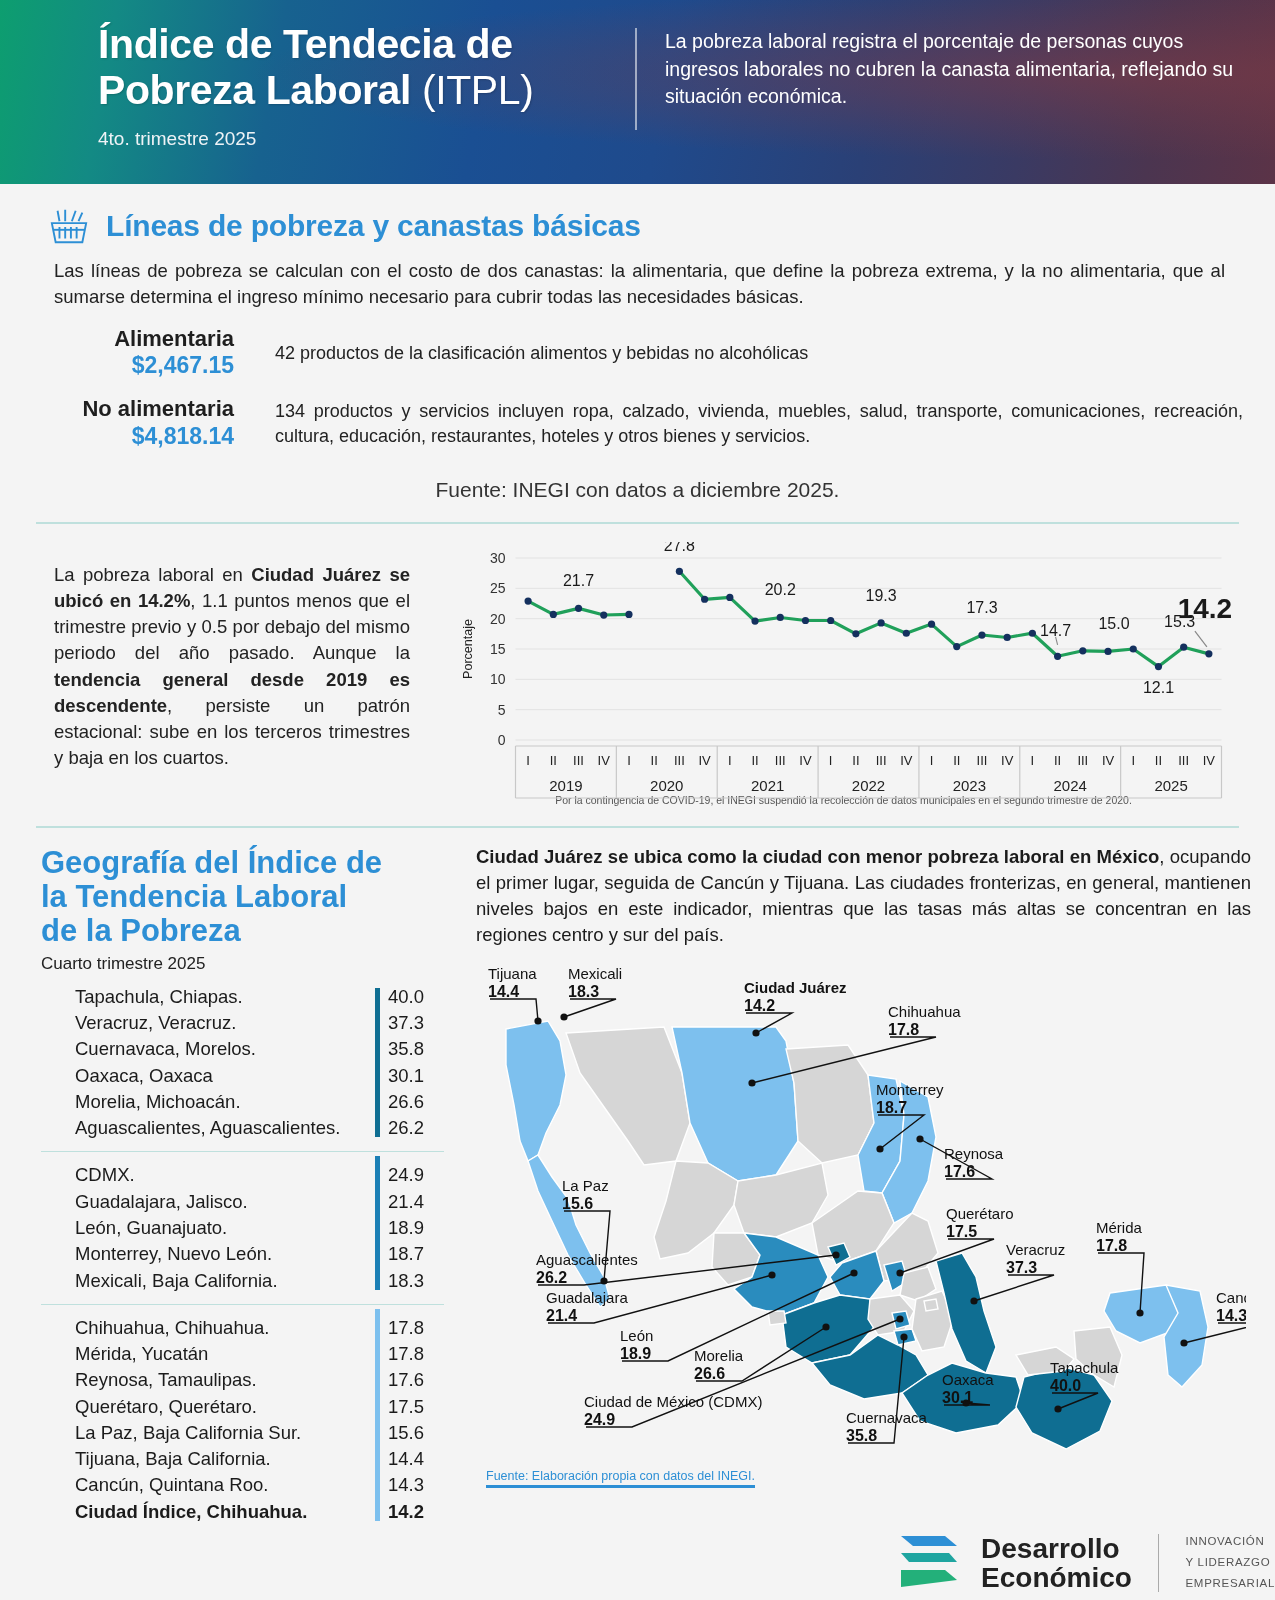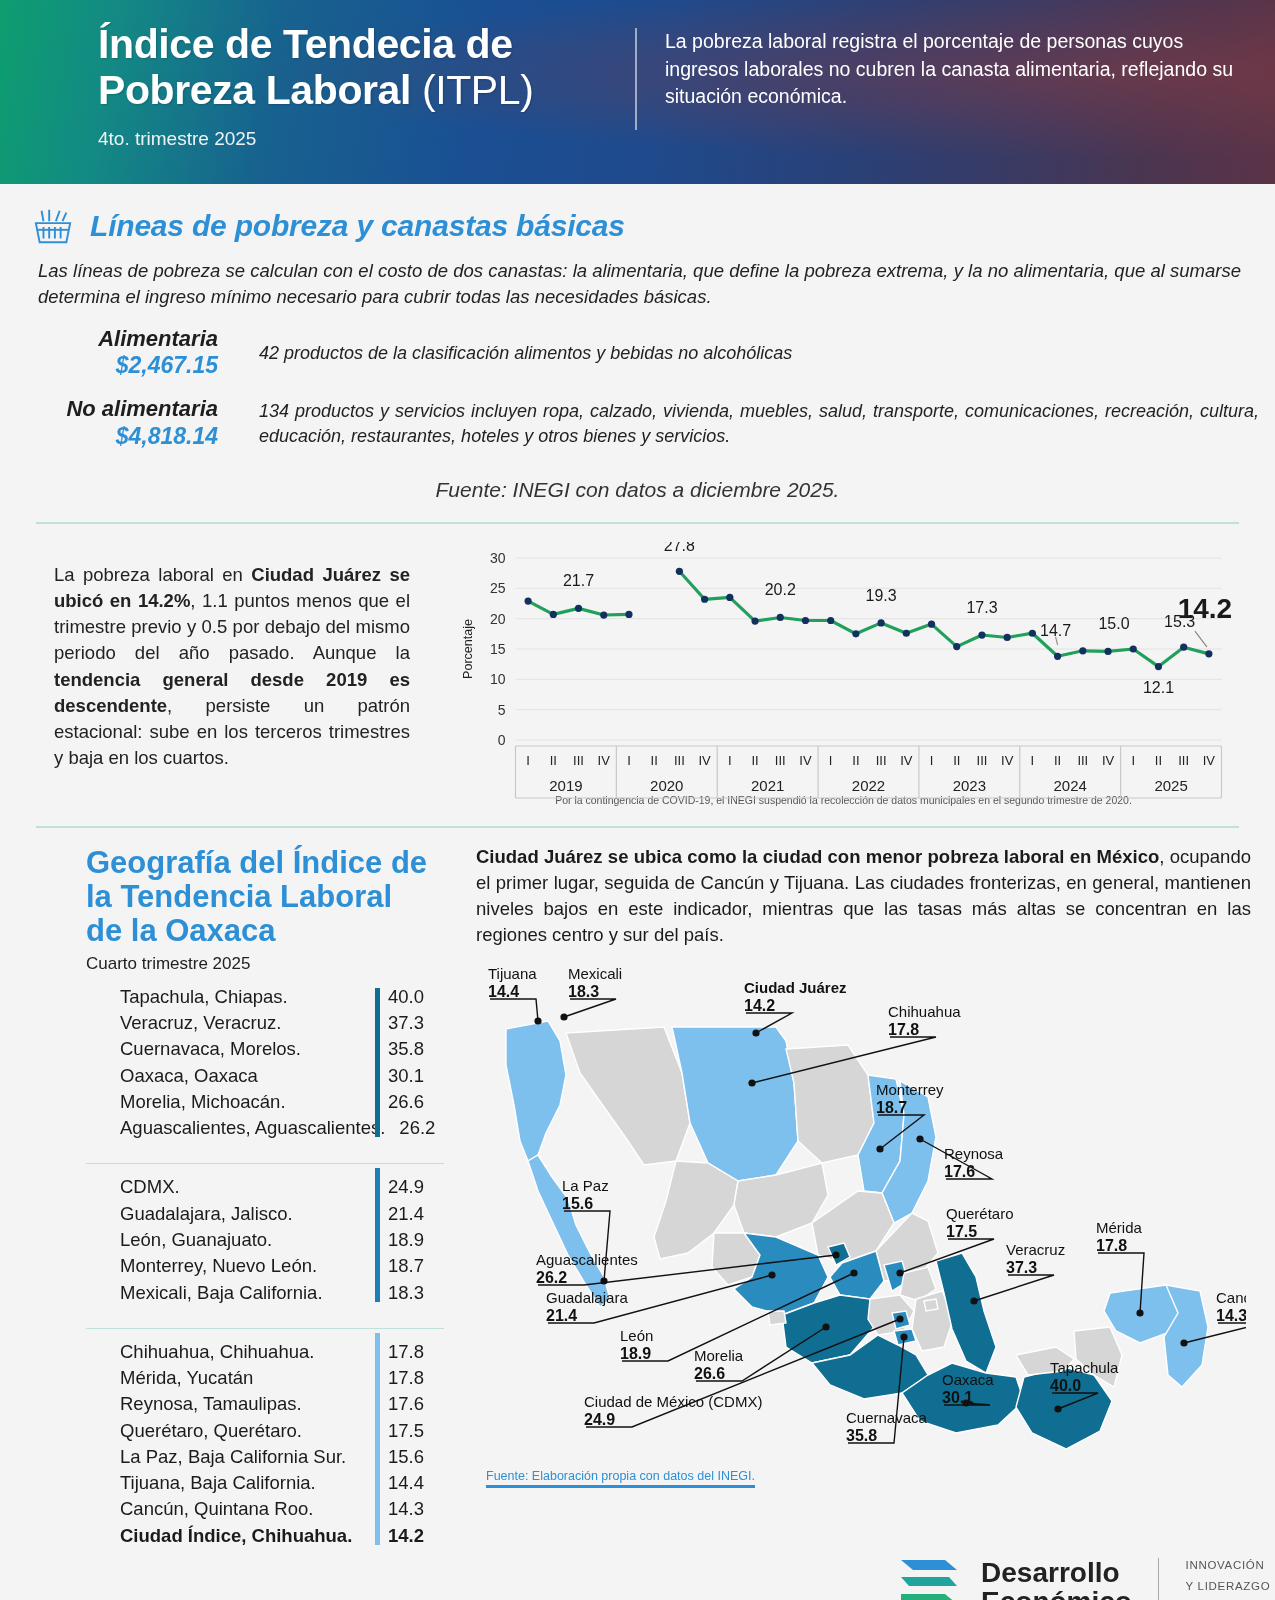--- a/index.html
+++ b/index.html
@@ -29,21 +29,21 @@
     color:#fff; font-size: 41px; line-height: 1.12; font-weight: 800;
     letter-spacing: -0.4px;
     text-shadow: 1px 1px 2px rgba(0,0,0,.18);
   }
   .hdr-title .light { font-weight: 400; }
   .hdr-sub { color:#eef3f6; font-size: 19px; margin-top: 14px; font-weight:400; }
   .hdr-div { width:2px; background:rgba(255,255,255,.55); margin: 6px 28px 20px 0; }
   .hdr-right { color:#fff; font-size: 19.5px; line-height: 1.42; max-width: 570px; padding-top: 6px; font-weight: 400;}
 
   
-  .sec { padding: 0 16px; font-style: italic; }
+  .sec { padding: 0 32px; }
   .sec-head { display:flex; align-items:center; gap: 14px; margin-top: 22px; padding-left: 14px;}
   .basket-icon { width: 46px; height: 40px; flex:none; }
   .sec-title { color:#2d8fd5; font-size: 30px; font-weight: 800; letter-spacing:-0.2px; }
   .lead {
     margin: 12px 18px 0 22px; font-size: 18.5px; line-height: 1.42; color:#222;
     text-align: justify;
   }
 
   .rowline { display:flex; align-items:flex-end; margin: 16px 0 0 0; }
   .rowline .lbl { width: 218px; text-align:right; padding-right: 16px; }
@@ -61,25 +61,25 @@
   .trend-left { width: 430px; padding: 26px 20px 0 54px; }
   .trend-title { color:#2d8fd5; font-size: 33px; font-weight:800; }
   .trend-text { font-size: 18.5px; line-height:1.42; color:#222; margin-top: 8px; text-align: justify; }
   .trend-text b { font-weight:800; }
   .trend-right { flex:1; padding: 14px 18px 0 0; position:relative; }
   .chart-wrap { position:relative; width: 100%; height: 250px; }
   .chart-note { font-size: 10.5px; color:#555; text-align:center; margin-top: 2px; }
 
   
   .geo { display:flex; margin-top: 2px; }
-  .geo-left { width: 470px; padding: 16px 26px 0 86px; }
+  .geo-left { width: 470px; padding: 16px 26px 0 41px; }
   .geo-title { color:#2d8fd5; font-size: 31px; font-weight:800; line-height:1.1; }
   .geo-sub { font-size:17px; color:#222; margin-top: 6px; }
   .city-group { margin-top: 10px; }
-  .city-group + .city-group { border-top: 1.5px solid #bfe0dd; padding-top: 10px; margin-top:22px; }
+  .city-group + .city-group { border-top: 1.5px solid #bfe0dd; padding-top: 10px; margin-top:10px; }
   .city-row { display:flex; align-items:baseline; font-size: 18.5px; color:#1b1b1b; line-height: 1.42; }
   .city-row .name { flex:1; padding-left: 34px; white-space: nowrap; }
   .city-row .val { width: 70px; text-align:left; padding-left: 14px; position: relative; }
   .city-group { position: relative; }
   .gbar { position:absolute; right: 64px; top: 4px; bottom: 4px; width: 5px; }
   .gbar.dark { background:#0f6e92; }
   .gbar.mid { background:#1b7fb5; }
   .gbar.light { background:#7dc0ee; }
   .city-row.bold .name, .city-row.bold .val { font-weight: 800; }
 
@@ -271,21 +271,21 @@
     </div>
   </div>
 
   <div class="hr"></div>
 
   <div class="geo">
     <div class="geo-left">
       <div class="geo-title">
         <span>Geografía del Índice de</span><br>
         <span>la Tendencia Laboral</span><br>
-        <span>de la Oaxaca</span>
+        <span>de la Pobreza</span>
       </div>
       <div class="geo-sub">Cuarto trimestre 2025</div>
       <div id="city-groups">
           <div class="city-group">
             <div class="gbar dark"></div>
             <div class="city-row">
               <div class="name">Tapachula, Chiapas.</div>
               <div class="val">40.0</div>
             </div>
             <div class="city-row">

